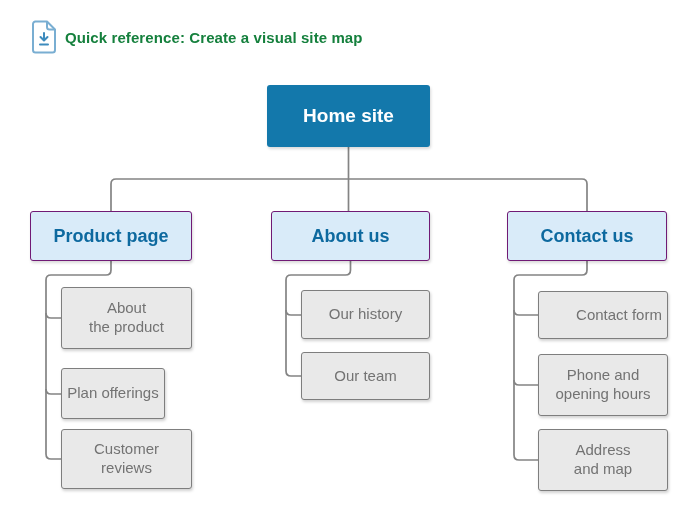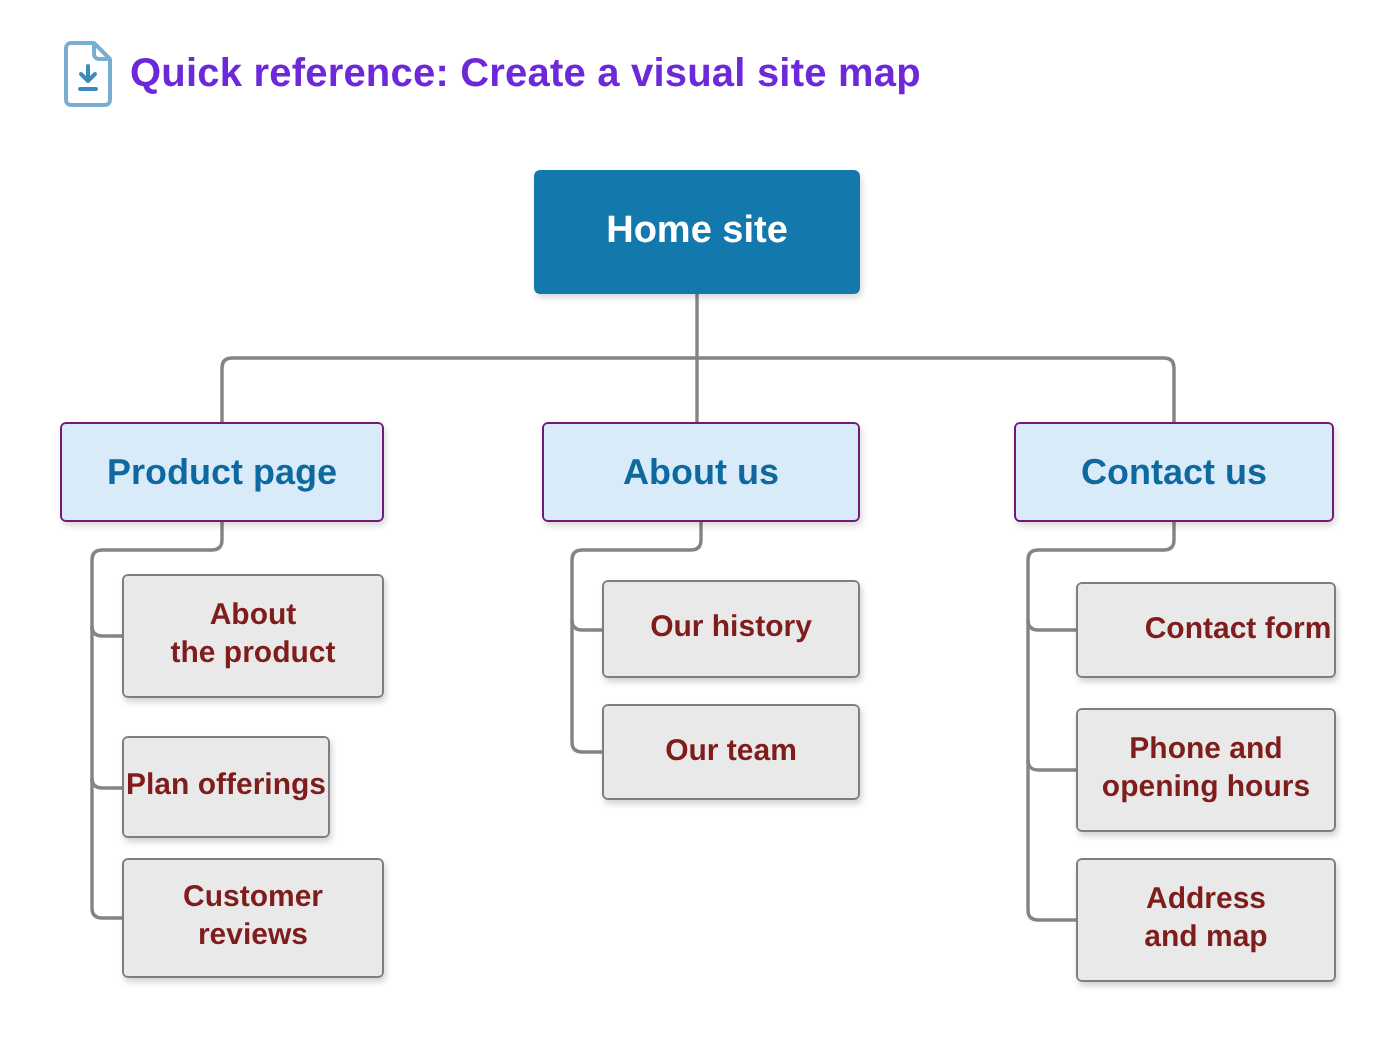--- a/index.html
+++ b/index.html
@@ -14,21 +14,21 @@
     overflow:hidden;
   }
   
   .qr-link{
     position:absolute;left:31px;top:20px;
     display:flex;align-items:center;gap:8px;
     text-decoration:none;cursor:pointer;
   }
   .qr-icon{width:26px;height:34px;display:block;}
   .qr-title{
-    font-size:20px;font-weight:600;color:#6d28d9;
+    font-size:15px;font-weight:600;color:#15803d;
     letter-spacing:.1px;white-space:nowrap;
   }
   
   .connectors{
     position:absolute;left:0;top:0;width:700px;height:529px;
     pointer-events:none;
   }
   .connectors path{
     fill:none;stroke:#848484;stroke-width:1.7;
   }
@@ -49,21 +49,21 @@
     top:211px;height:50px;
     background:#d9ebf9;border:1px solid #701a75;
     color:#0d699f;font-size:18px;font-weight:bold;
     box-shadow:1px 2px 3px rgba(0,0,0,.15);
   }
   .sec-product{left:30px;width:162px;}
   .sec-about{left:271px;width:159px;}
   .sec-contact{left:507px;width:160px;}
   .node-child{
     background:#e9e9e9;border:1.5px solid #7e7e7e;
-    color:#7f1d1d;font-size:15px;font-weight:bold;
+    color:#737373;font-size:15px;font-weight:normal;
     box-shadow:1px 2px 3px rgba(0,0,0,.18);
   }
   
   .ch-l1{left:61px;top:287px;width:131px;height:62px;}
   .ch-l2{left:61px;top:368px;width:104px;height:51px;}
   .ch-l3{left:61px;top:429px;width:131px;height:60px;}
   
   .ch-m1{left:301px;top:290px;width:129px;height:49px;}
   .ch-m2{left:301px;top:352px;width:129px;height:48px;}
   

